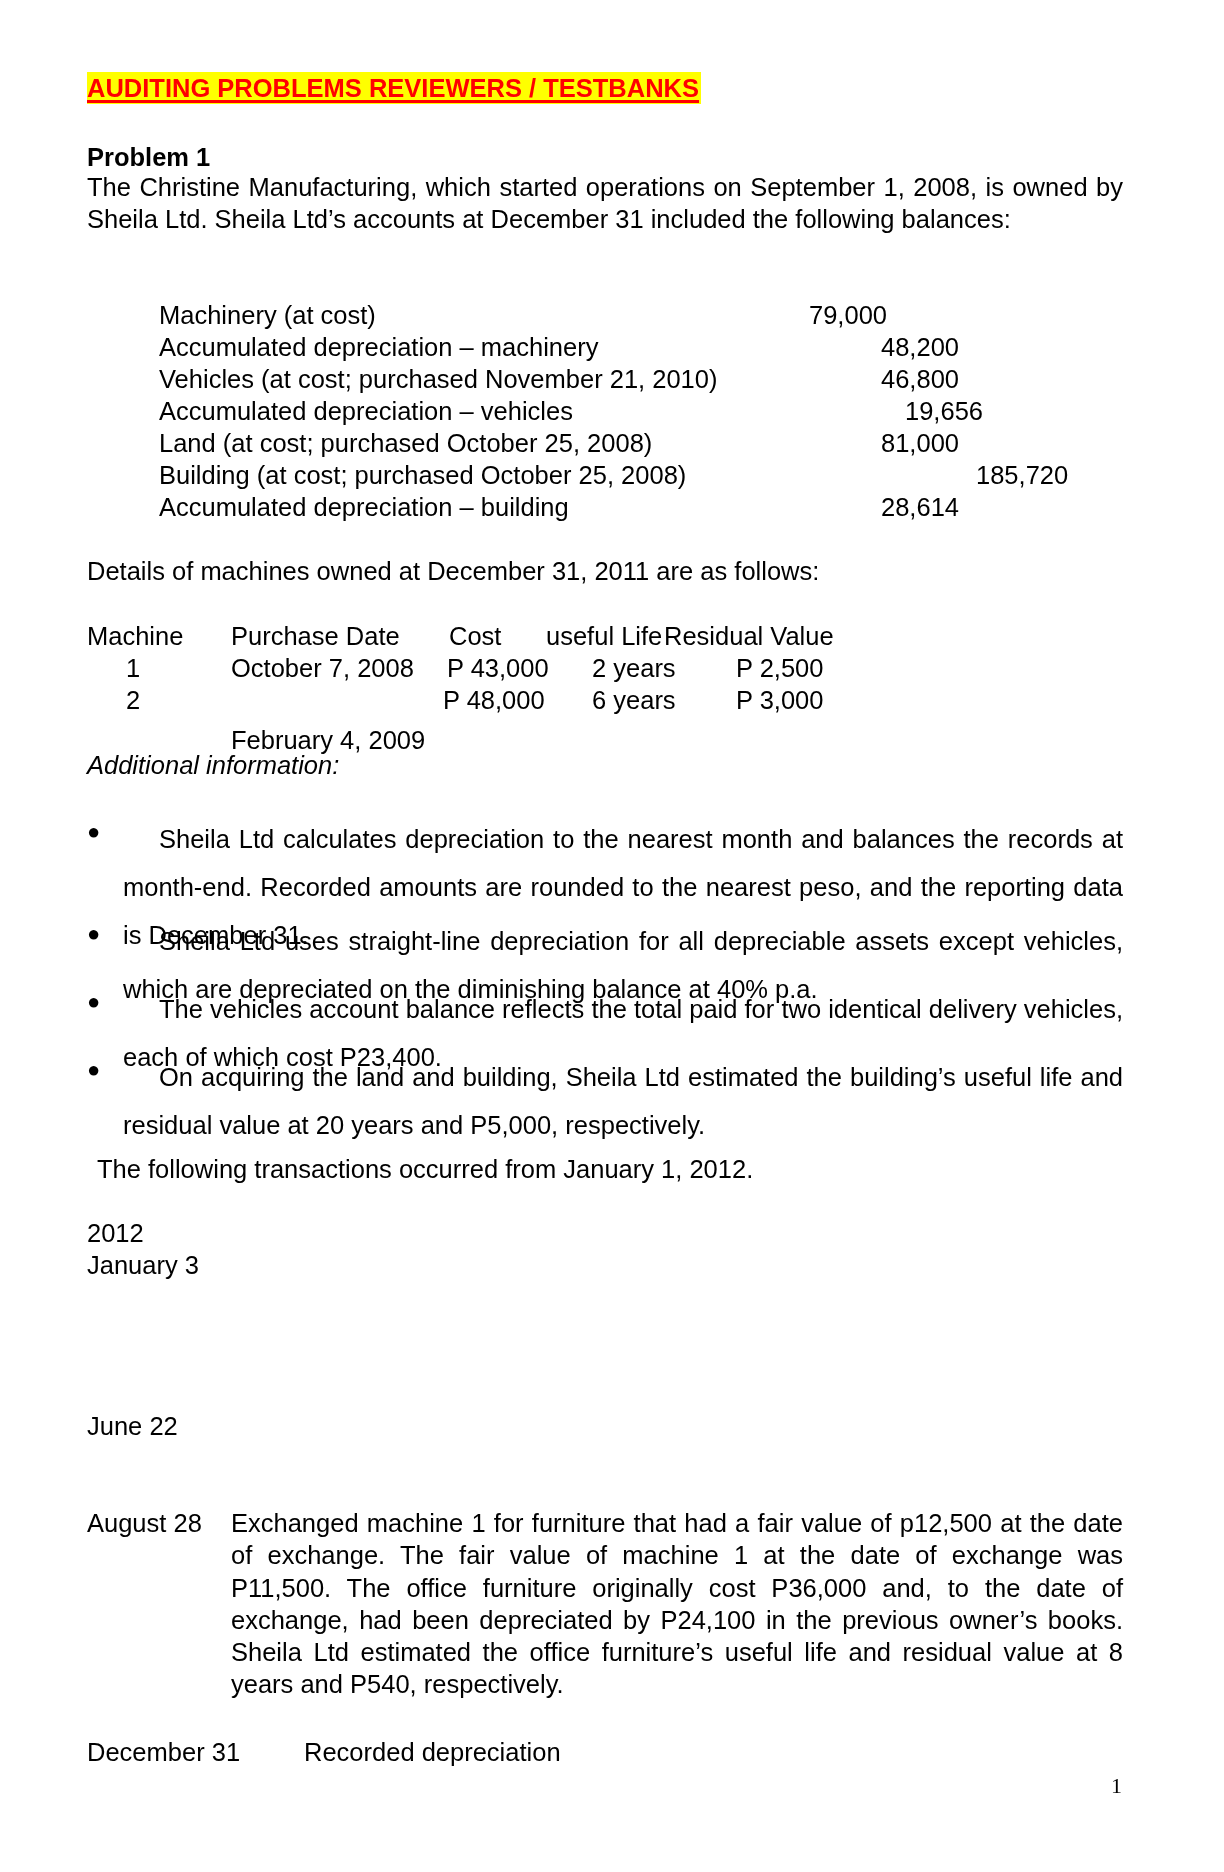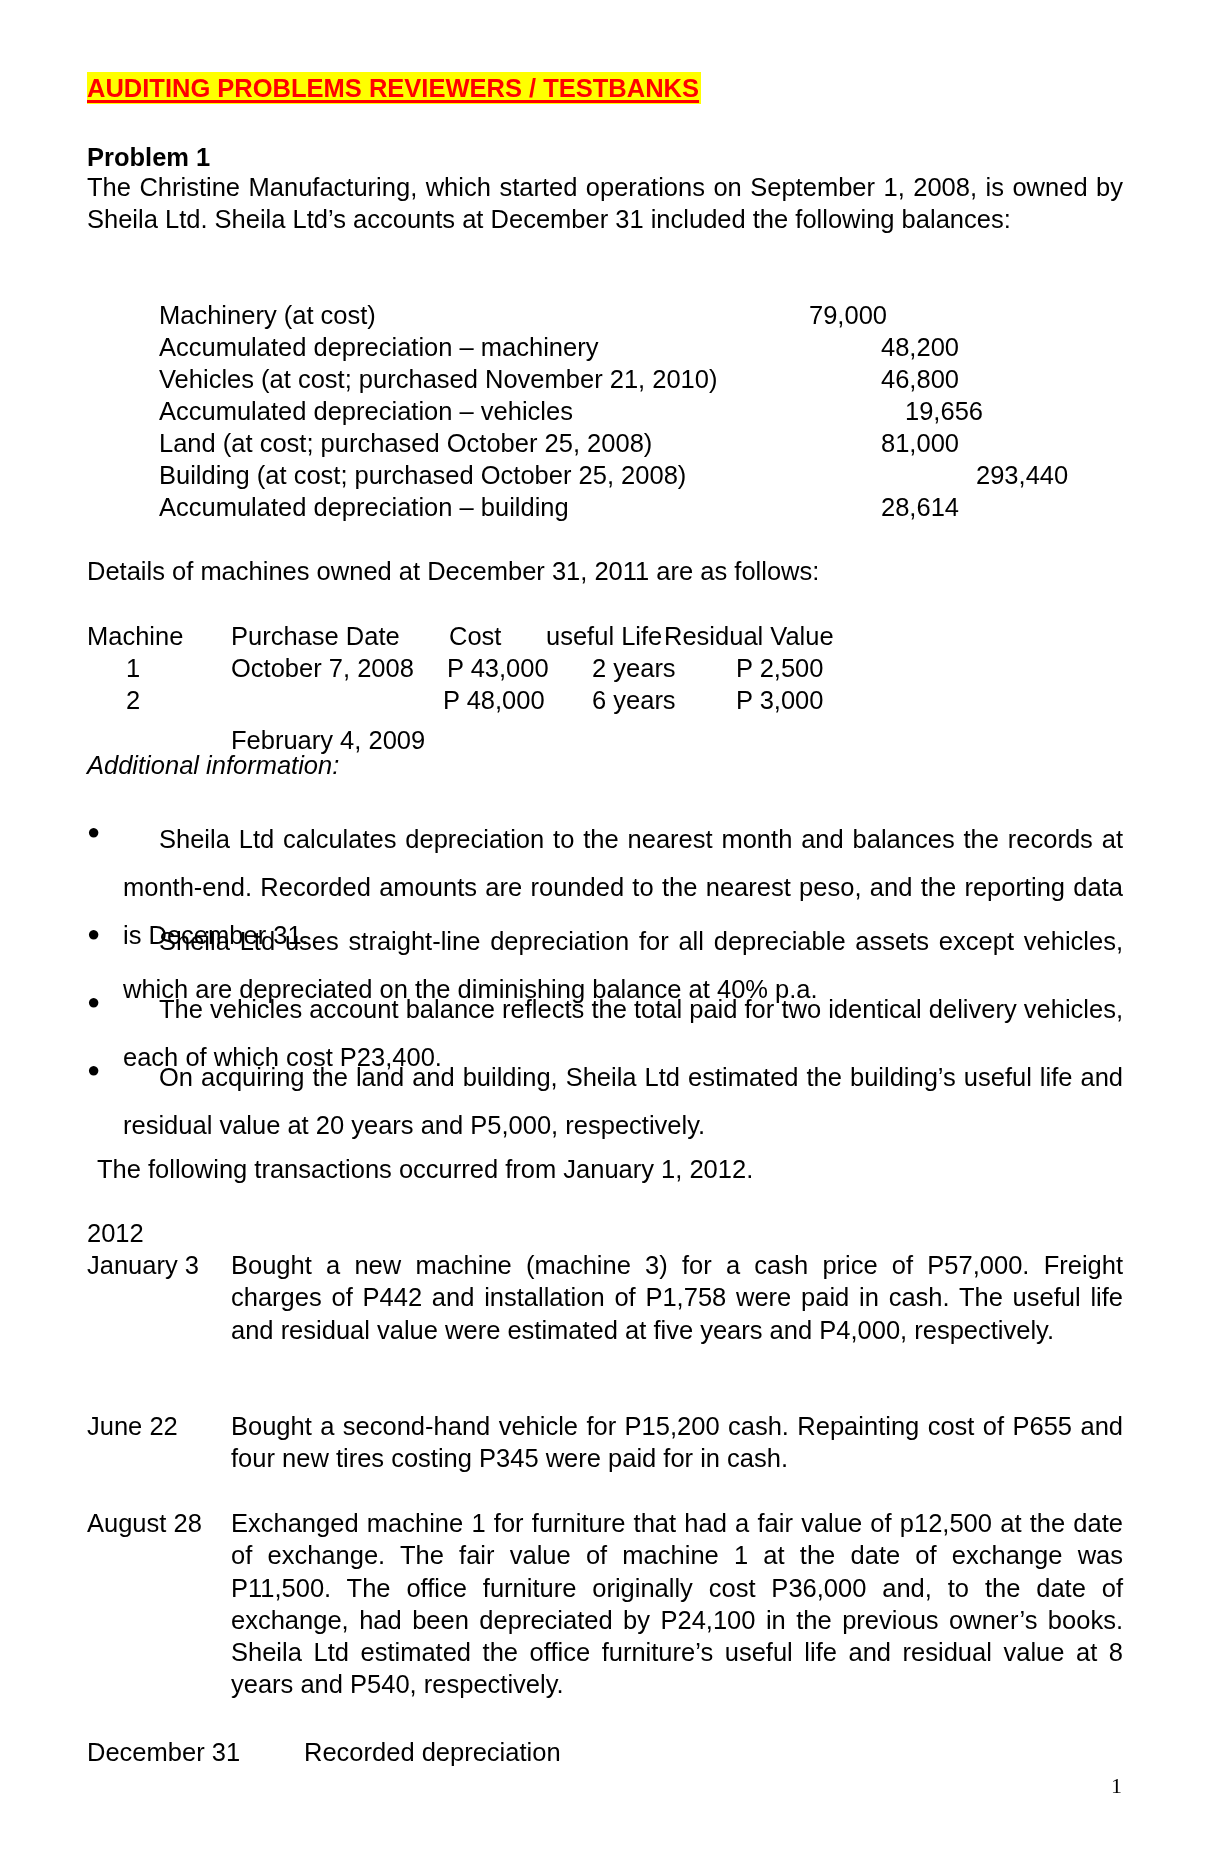--- a/index.html
+++ b/index.html
@@ -41,21 +41,21 @@
     <div class="abs" style="left:159px; top:363px;">Vehicles (at cost; purchased November 21, 2010)</div>
     <div class="abs" style="left:881px; top:363px;">46,800</div>
 
     <div class="abs" style="left:159px; top:395px;">Accumulated depreciation – vehicles</div>
     <div class="abs" style="left:881px; top:395px;margin-left:24px;">19,656</div>
 
     <div class="abs" style="left:159px; top:427px;">Land (at cost; purchased October 25, 2008)</div>
     <div class="abs" style="left:881px; top:427px;">81,000</div>
 
     <div class="abs" style="left:159px; top:459px;">Building (at cost; purchased October 25, 2008)</div>
-    <div class="abs" style="left:976px; top:459px;">293,440</div>
+    <div class="abs" style="left:976px; top:459px;">185,720</div>
 
     <div class="abs" style="left:159px; top:491px;">Accumulated depreciation – building</div>
     <div class="abs" style="left:881px; top:491px;">28,614</div>
   </div>
 
   <div class="abs" style="left:87px; top:555px;">Details of machines owned at December 31, 2011 are as follows:</div>
 
   <div>
     <div>
       <div class="abs" style="left:87px; top:620px;">Machine</div>
@@ -101,25 +101,23 @@
     </div>
   </div>
 
   <div class="abs" style="left:97px; top:1153px;text-align:center;">The following transactions occurred from January 1, 2012.</div>
 
   <div class="abs" style="left:87px; top:1217px;">2012</div>
 
   <div>
     <div class="txn" style="top:1249px;">
       <div class="date">January 3</div>
-      <div class="body">Bought a new machine (machine 3) for a cash price of P57,000. Freight charges of P442 and installation of P1,758 were paid in cash. The useful life and residual value were estimated at five years and P4,000, respectively.</div>
     </div>
     <div class="txn" style="top:1410px;">
       <div class="date">June 22</div>
-      <div class="body">Bought a second-hand vehicle for P15,200 cash.  Repainting cost of P655 and four new tires costing P345 were paid for in cash.</div>
     </div>
     <div class="txn" style="top:1507px;">
       <div class="date">August 28</div>
       <div class="body">Exchanged machine 1 for furniture that had a fair value of p12,500 at the date of exchange.  The fair value of machine 1 at the date of exchange was P11,500.  The office furniture originally cost P36,000 and, to the date of exchange, had been depreciated by P24,100 in the previous owner’s books.  Sheila Ltd estimated the office furniture’s useful life and residual value at 8 years and P540, respectively.</div>
     </div>
     <div>
       <div class="abs" style="left:87px; top:1736px;">December 31</div>
       <div class="abs" style="left:304px; top:1736px;">Recorded depreciation</div>
     </div>
   </div>

